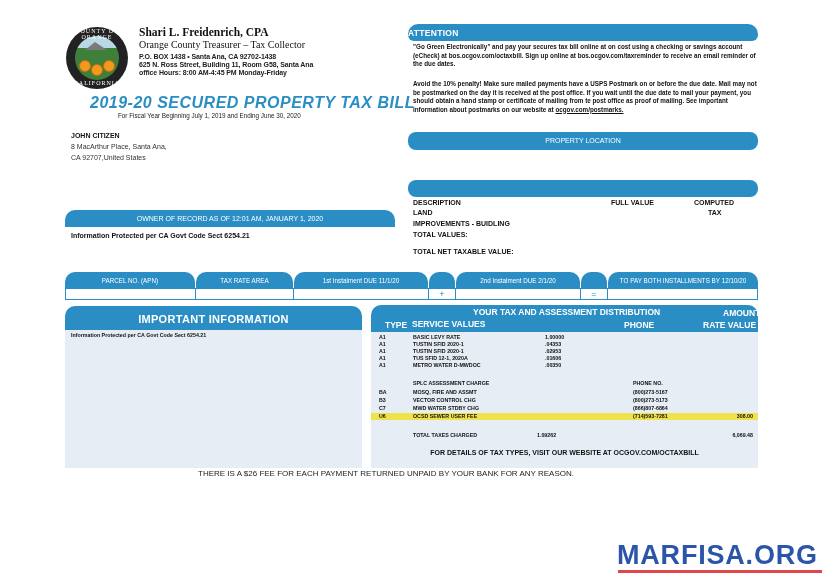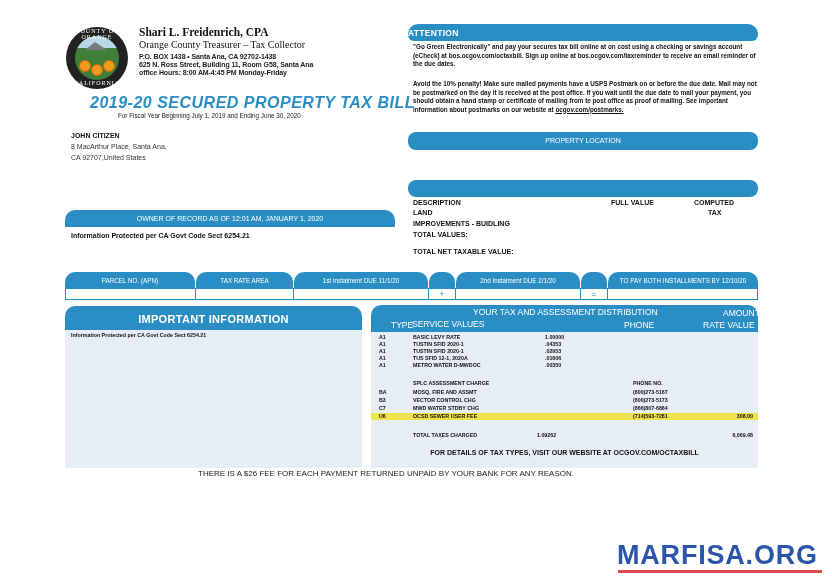--- a/index.html
+++ b/index.html
@@ -43,21 +43,21 @@
   
   .inst-hdr { top: 272px; height: 16px; font-size: 6.3px; text-align: center; line-height: 17px; border-radius: 10px 10px 0 0; }
   .inst-cell { top: 288px; height: 12px; border: 1px solid #2a8ec4; background: #fff; text-align: center; font-size: 9px; line-height: 10px; color: #2a8ec4; }
 
   
   .imp-hdr { left: 65px; top: 306px; width: 297px; height: 24px; border-radius: 10px 10px 0 0; text-align: center; font-size: 11px; font-weight: bold; line-height: 27px; letter-spacing: 0.3px; }
   .imp-body { left: 65px; top: 330px; width: 297px; height: 138px; background: #e6edf5; }
   .imp-text { left: 71px; top: 332px; font-size: 5.3px; font-weight: bold; }
 
   
-  .dist-hdr { left: 371px; top: 305px; width: 387px; height: 27px; border-radius: 10px 10px 0 0; }
+  .dist-hdr { left: 371px; top: 305px; width: 387px; height: 27px; border-radius: 10px 10px 0 0; font-weight: bold; }
   .dist-body { left: 371px; top: 332px; width: 387px; height: 136px; background: #e6edf5; }
   .dh { color: #fff; font-size: 8.5px; }
   .row { left: 371px; width: 387px; height: 7px; font-size: 5.3px; font-weight: bold; line-height: 7px; }
   .row span { position: absolute; }
   .c-type { left: 8px; }
   .c-agency { left: 42px; }
   .c-rate { left: 174px; }
   .c-phone { left: 262px; }
   .c-amt { right: 5px; }
   .row.hl { background: #f0e24a; }
@@ -134,21 +134,21 @@
 <div class="abs inst-cell" style="left:580px; width:28px;">=</div>
 <div class="abs inst-cell" style="left:607px; width:151px;"></div>
 
 <div class="abs blue imp-hdr">IMPORTANT INFORMATION</div>
 <div class="abs imp-body"></div>
 <div class="abs imp-text">Information Protected per CA Govt Code Sect 6254.21</div>
 
 <div class="abs blue dist-hdr">
   <span class="abs dh" style="left:102px; top:2px;">YOUR TAX AND ASSESSMENT DISTRIBUTION</span>
   <span class="abs dh" style="left:352px; top:3px;">AMOUNT</span>
-  <span class="abs dh" style="left:20px; top:15px;">TYPE</span>
+  <span class="abs dh" style="left:14px; top:15px;">TYPE</span>
   <span class="abs dh" style="left:41px; top:14px;">SERVICE VALUES</span>
   <span class="abs dh" style="left:180px; top:15px;margin-top:24px;">RATE</span>
   <span class="abs dh" style="left:253px; top:15px;">PHONE</span>
   <span class="abs dh" style="left:332px; top:15px;">RATE VALUE</span>
 </div>
 <div class="abs dist-body"></div>
 
 <div class="abs row" style="top:334px;">
   <span class="c-type">A1</span>
   <span class="c-agency">BASIC LEVY RATE</span>

